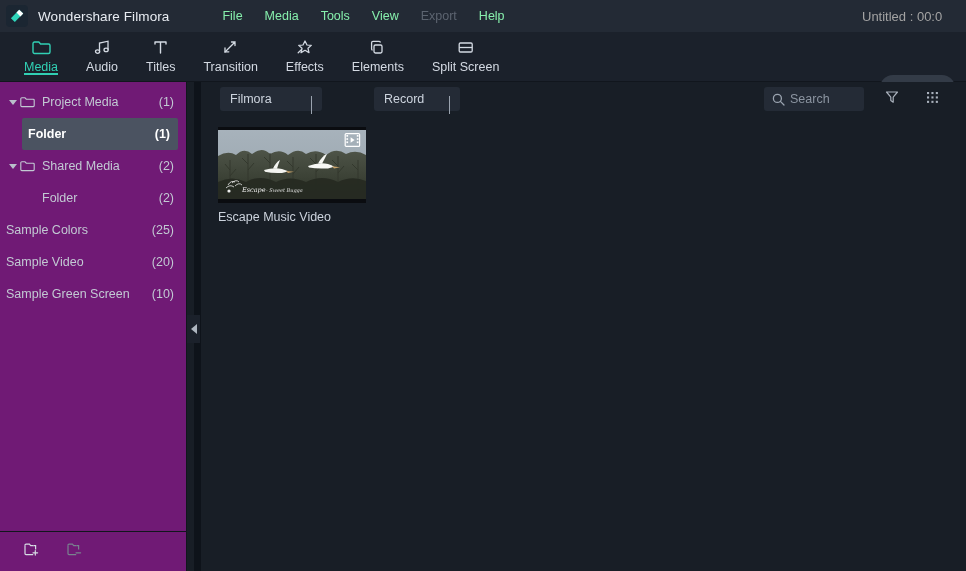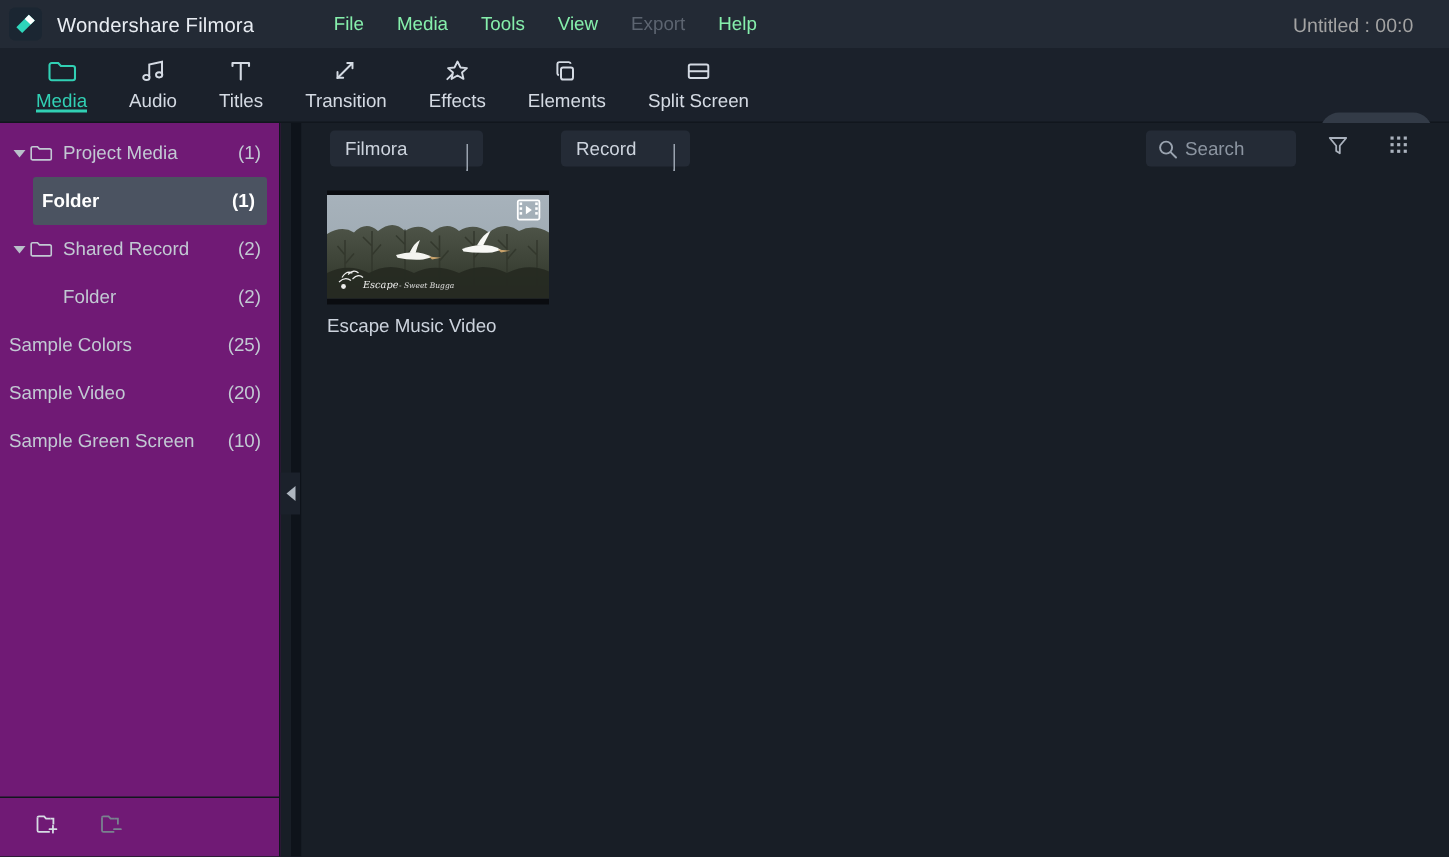--- a/index.html
+++ b/index.html
@@ -288,21 +288,21 @@
 
       <div class="tree-row">
         <span class="caret">
             <span class="tri-down"></span>
           </span>
         <span class="fold">
           <svg width="15" height="12" viewBox="0 0 15 12">
             <path d="M0.8 2.8 A1 1 0 0 1 1.8 1.8 H5 L6.3 3.2 H13.2 A1 1 0 0 1 14.2 4.2 V9.6 A1 1 0 0 1 13.2 10.6 H1.8 A1 1 0 0 1 0.8 9.6 Z" fill="none" stroke="#c2c9d3" stroke-width="1.1"></path>
           </svg>
         </span>
-        <span class="tname">Shared Record</span>
+        <span class="tname">Shared Media</span>
         <span class="cnt">(2)</span>
       </div>
 
       <div class="tree-row indent">
         <span class="tname">Folder</span>
         <span class="cnt">(2)</span>
       </div>
 
       <div class="tree-row flat">
         <span class="tname">Sample Colors</span>

